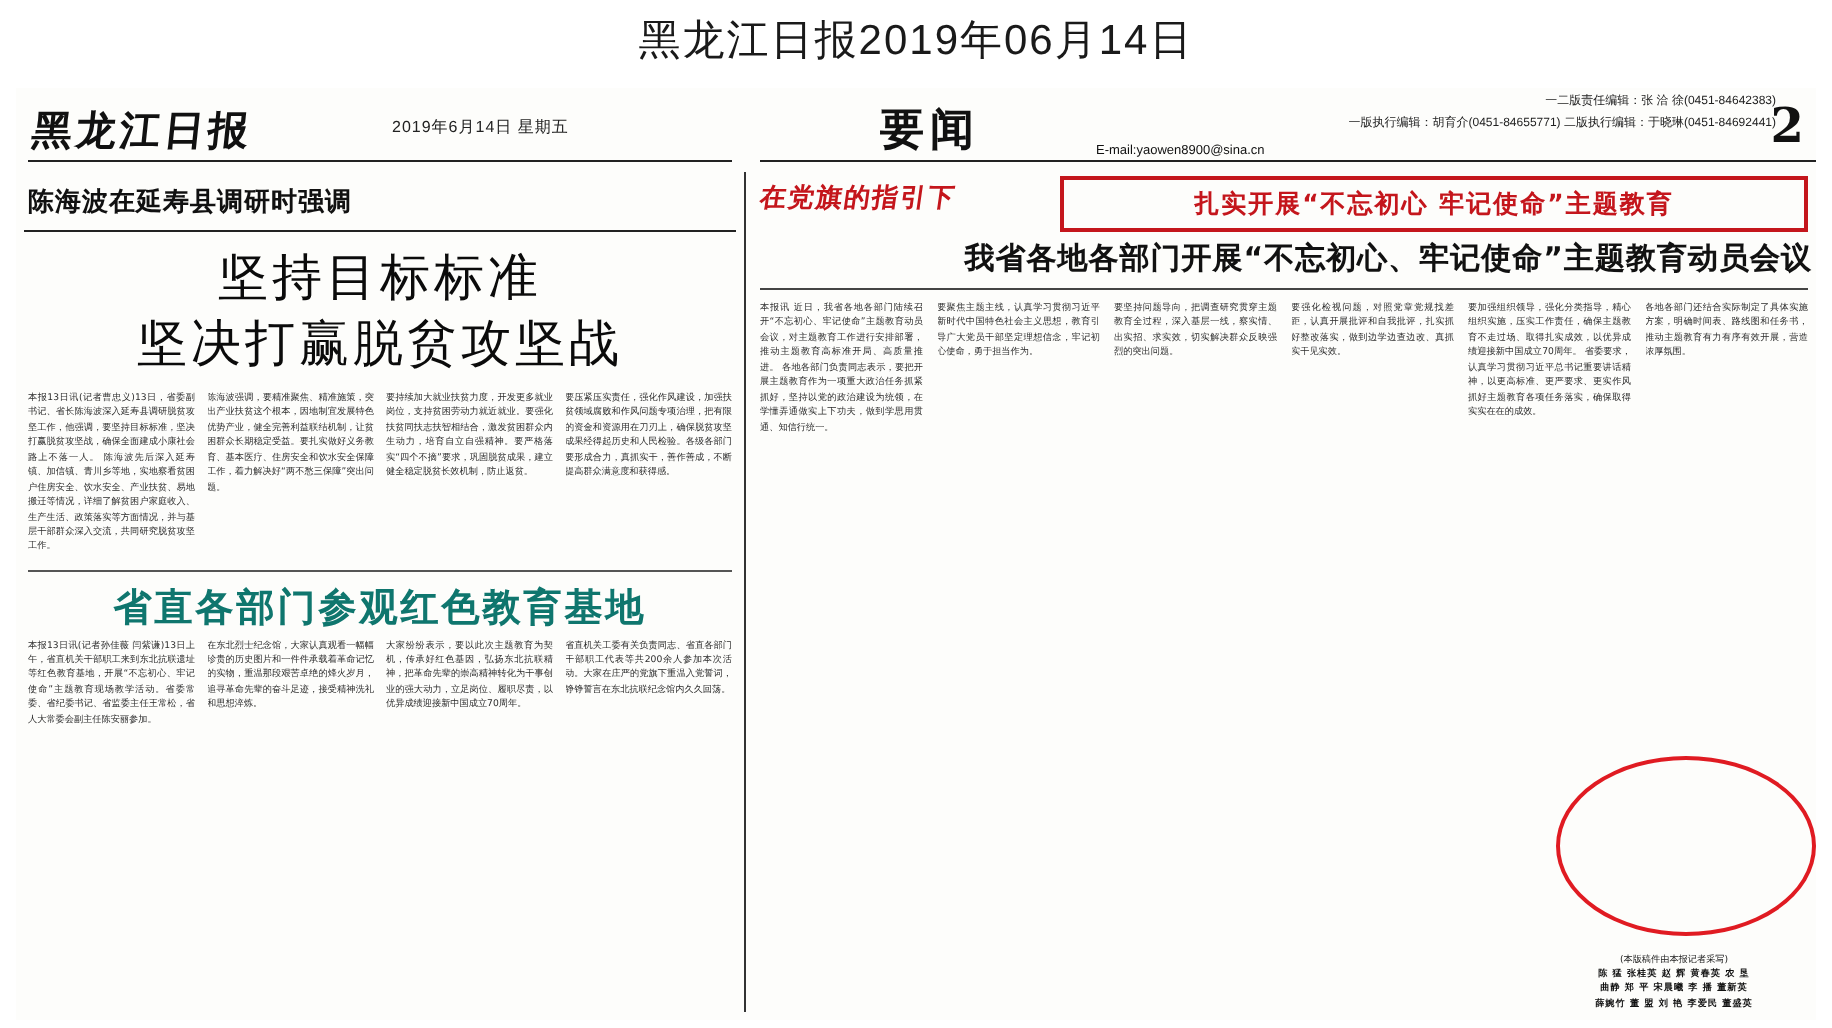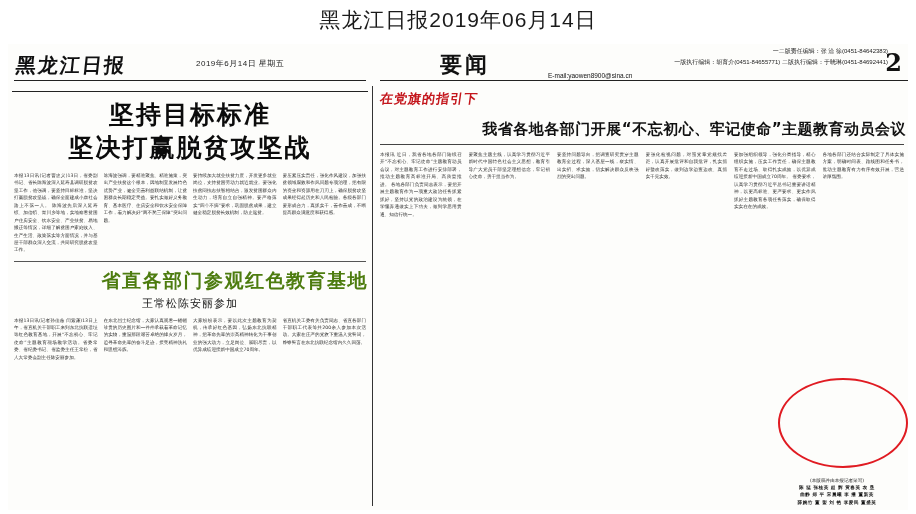--- a/index.html
+++ b/index.html
@@ -74,40 +74,40 @@
   .left-col{position:absolute;left:4px;top:44px;width:356px;height:420px;}
   .kicker{
     font-size:13px;font-weight:bold;color:#111;
     letter-spacing:.5px;padding:4px 2px 2px 2px;
     font-family:"DejaVu Sans", sans-serif;
   }
   .kicker-rule{height:1px;background:#222;margin:3px 0 6px 0;}
   .headline-main{
     text-align:center;
     font-family:"DejaVu Sans", sans-serif;
-    font-size:25px;font-weight:bold;color:#0b0b0b;
+    font-size:25px;font-weight:normal;color:#0b0b0b;
     letter-spacing:2px;line-height:1.32;
     margin:4px 0 8px 0;
   }
   .body-grid{
     display:flex;gap:6px;padding:0 2px;
   }
   .body-col{
     flex:1;
     font-size:4.6px;line-height:1.62;
     color:#2c2c2c;
     text-align:justify;
     overflow:hidden;
     font-family:"DejaVu Sans", sans-serif;
   }
   .rule-thin{height:1px;background:#555;margin:7px 2px 6px 2px;}
   .headline-sub{
-    text-align:right;
-    font-family:"DejaVu Sans", sans-serif;
-    font-size:19px;font-weight:bold;color:#4d7c0f;
+    text-align:center;
+    font-family:"DejaVu Sans", sans-serif;
+    font-size:19px;font-weight:bold;color:#0f766e;
     letter-spacing:1.5px;line-height:1.3;
     margin:2px 0 3px 0;
   }
   .byline{
     text-align:center;font-size:11px;color:#111;letter-spacing:1px;
     margin-bottom:6px;font-family:"DejaVu Sans", sans-serif;
   }
   
   .right-col{position:absolute;left:370px;top:44px;width:528px;height:420px;}
   .banner{
@@ -186,60 +186,63 @@
       <div>一二版责任编辑：张 洽 徐(0451-84642383)</div>
       <div>一版执行编辑：胡育介(0451-84655771)  二版执行编辑：于晓琳(0451-84692441)</div>
     </div>
     <div class="email">E-mail:yaowen8900@sina.cn</div>
   </div>
   <div class="rhead-rule"></div>
 
   <div class="vsep"></div>
 
   <div class="left-col">
+    <div class="kicker">陈海波在延寿县调研时强调</div>
     <div class="kicker-rule"></div>
     <div class="headline-main" style="white-space:pre-line">坚持目标标准
 坚决打赢脱贫攻坚战</div>
     <div class="body-grid">
       <div class="body-col">
         <span>本报13日讯(记者曹忠义)13日，省委副书记、省长陈海波深入延寿县调研脱贫攻坚工作，他强调，要坚持目标标准，坚决打赢脱贫攻坚战，确保全面建成小康社会路上不落一人。</span>
         <span>陈海波先后深入延寿镇、加信镇、青川乡等地，实地察看贫困户住房安全、饮水安全、产业扶贫、易地搬迁等情况，详细了解贫困户家庭收入、生产生活、政策落实等方面情况，并与基层干部群众深入交流，共同研究脱贫攻坚工作。</span>
       </div>
       <div class="body-col">
         <span>陈海波强调，要精准聚焦、精准施策，突出产业扶贫这个根本，因地制宜发展特色优势产业，健全完善利益联结机制，让贫困群众长期稳定受益。要扎实做好义务教育、基本医疗、住房安全和饮水安全保障工作，着力解决好“两不愁三保障”突出问题。</span>
       </div>
       <div class="body-col">
         <span>要持续加大就业扶贫力度，开发更多就业岗位，支持贫困劳动力就近就业。要强化扶贫同扶志扶智相结合，激发贫困群众内生动力，培育自立自强精神。要严格落实“四个不摘”要求，巩固脱贫成果，建立健全稳定脱贫长效机制，防止返贫。</span>
       </div>
       <div class="body-col">
         <span>要压紧压实责任，强化作风建设，加强扶贫领域腐败和作风问题专项治理，把有限的资金和资源用在刀刃上，确保脱贫攻坚成果经得起历史和人民检验。各级各部门要形成合力，真抓实干，善作善成，不断提高群众满意度和获得感。</span>
       </div>
     </div>
     <div class="rule-thin"></div>
     <div class="headline-sub">省直各部门参观红色教育基地</div>
-    <div class="byline">王常松陈安丽参加</div>
     <div class="body-grid">
       <div class="body-col">
         <span>本报13日讯(记者孙佳薇 闫紫谦)13日上午，省直机关干部职工来到东北抗联遗址等红色教育基地，开展“不忘初心、牢记使命”主题教育现场教学活动。省委常委、省纪委书记、省监委主任王常松，省人大常委会副主任陈安丽参加。</span>
       </div>
       <div class="body-col">
         <span>在东北烈士纪念馆，大家认真观看一幅幅珍贵的历史图片和一件件承载着革命记忆的实物，重温那段艰苦卓绝的烽火岁月，追寻革命先辈的奋斗足迹，接受精神洗礼和思想淬炼。</span>
       </div>
       <div class="body-col">
         <span>大家纷纷表示，要以此次主题教育为契机，传承好红色基因，弘扬东北抗联精神，把革命先辈的崇高精神转化为干事创业的强大动力，立足岗位、履职尽责，以优异成绩迎接新中国成立70周年。</span>
       </div>
       <div class="body-col">
         <span>省直机关工委有关负责同志、省直各部门干部职工代表等共200余人参加本次活动。大家在庄严的党旗下重温入党誓词，铮铮誓言在东北抗联纪念馆内久久回荡。</span>
       </div>
     </div>
   </div>
 
   <div class="right-col">
     <div class="banner">
       <div class="banner-left">在党旗的指引下</div>
+      <div class="banner-box">
+        <span>扎实开展“不忘初心 牢记使命”主题教育</span>
+      </div>
     </div>
     <div class="headline-r2">我省各地各部门开展“不忘初心、牢记使命”主题教育动员会议</div>
     <div class="rule-r"></div>
     <div class="r-body">
       <div class="r-col">
         <span>本报讯 近日，我省各地各部门陆续召开“不忘初心、牢记使命”主题教育动员会议，对主题教育工作进行安排部署，推动主题教育高标准开局、高质量推进。</span>
         <span>各地各部门负责同志表示，要把开展主题教育作为一项重大政治任务抓紧抓好，坚持以党的政治建设为统领，在学懂弄通做实上下功夫，做到学思用贯通、知信行统一。</span>
       </div>
       <div class="r-col">
         <span>要聚焦主题主线，认真学习贯彻习近平新时代中国特色社会主义思想，教育引导广大党员干部坚定理想信念，牢记初心使命，勇于担当作为。</span>

